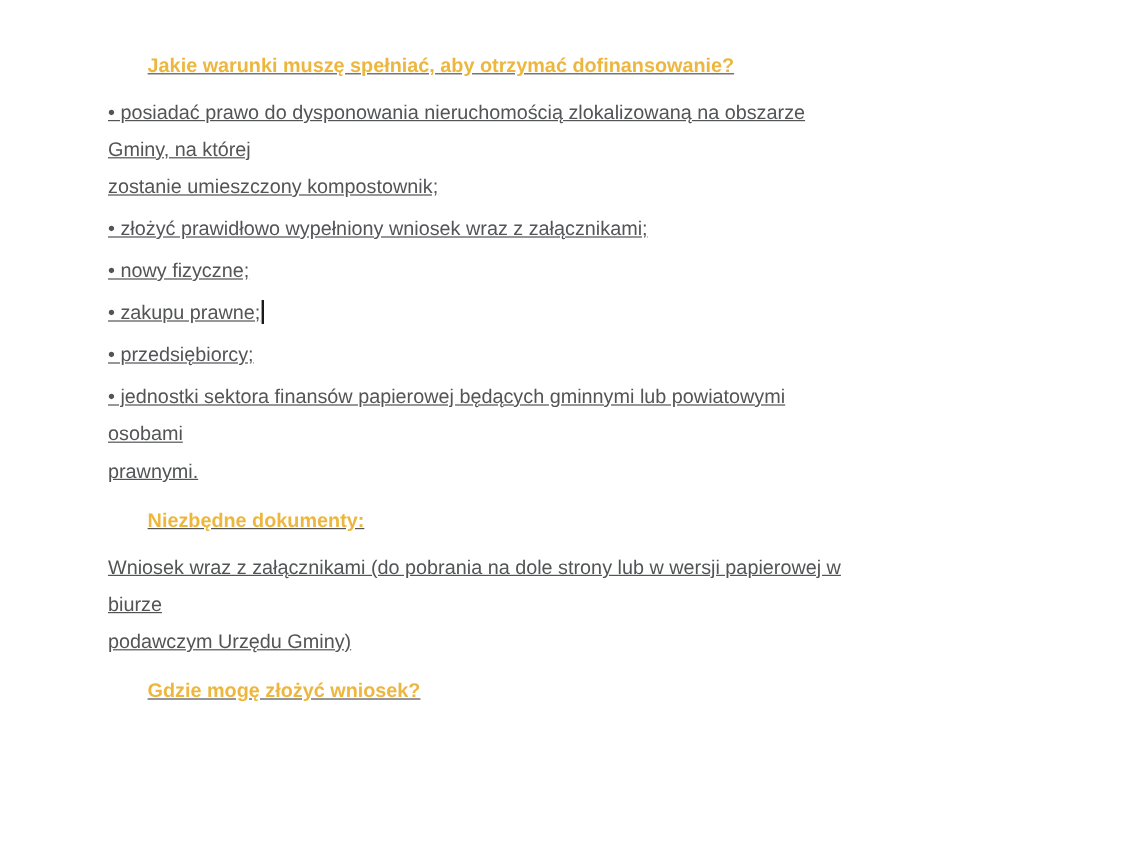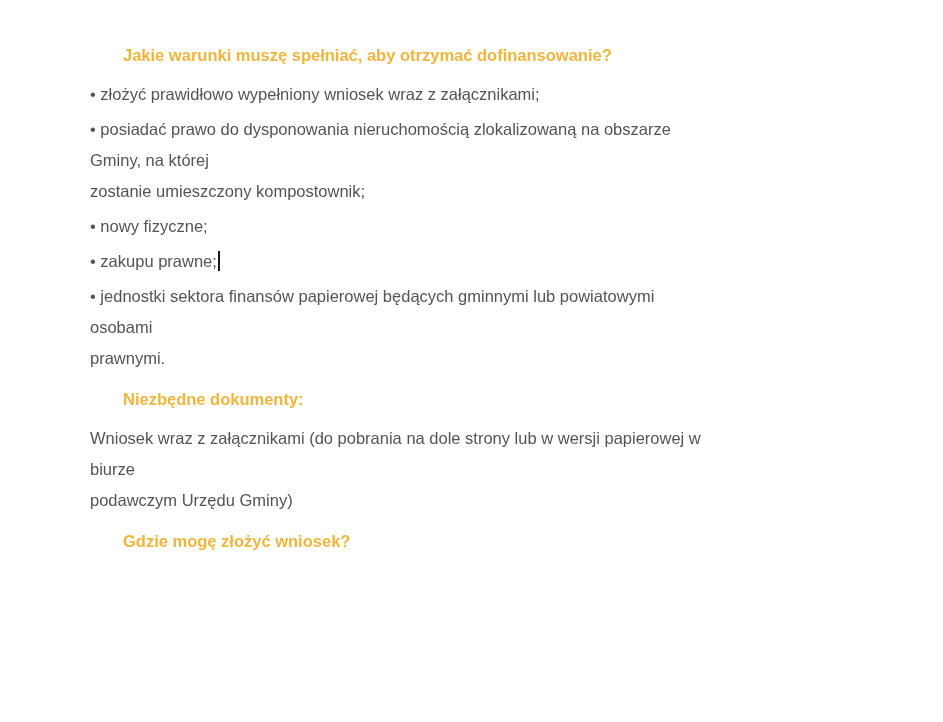--- a/index.html
+++ b/index.html
@@ -11,20 +11,21 @@
     font-family: "Liberation Sans", "DejaVu Sans", sans-serif;
     font-size: 16.5px;
     line-height: 31px;
     color: #535456;
   }
   .editor-content {
     width: 763px;
     height: 722px;
     padding: 30px 60px 0 90px;
     background: #ffffff;
+    text-decoration: underline;
   }
   .para {
     margin: 0 0 4px 0;
     white-space: pre-line;
     max-width: 800px;
   }
   .heading {
     margin: 10px 0 8px 0;
     padding-left: 33px;
     font-weight: bold;
@@ -41,32 +42,33 @@
     margin-left: 1px;
   }
 </style>
 </head>
 <body>
 
 <div class="editor-content">
 
   <h3 class="heading">Jakie warunki muszę spełniać, aby otrzymać dofinansowanie?</h3>
 
-  <p class="para">• złożyć prawidłowo wypełniony wniosek wraz z załącznikami;</p>
-
   <p class="para">• posiadać prawo do dysponowania nieruchomością zlokalizowaną na obszarze Gminy, na której
 zostanie umieszczony kompostownik;</p>
+
+  <p class="para">• złożyć prawidłowo wypełniony wniosek wraz z załącznikami;</p>
 
 
 
   <p class="para">• nowy fizyczne;</p>
 
 
   <p class="para"><span>• zakupu prawne;</span><span class="caret"></span></p>
 
+  <p class="para">• przedsiębiorcy;</p>
 
   <p class="para">• jednostki sektora finansów papierowej będących gminnymi lub powiatowymi osobami
 prawnymi.</p>
 
   <h3 class="heading">Niezbędne dokumenty:</h3>
 
   <p class="para">Wniosek wraz z załącznikami (do pobrania na dole strony lub w wersji papierowej w biurze
 podawczym Urzędu Gminy)</p>
 
   <h3 class="heading">Gdzie mogę złożyć wniosek?</h3>

